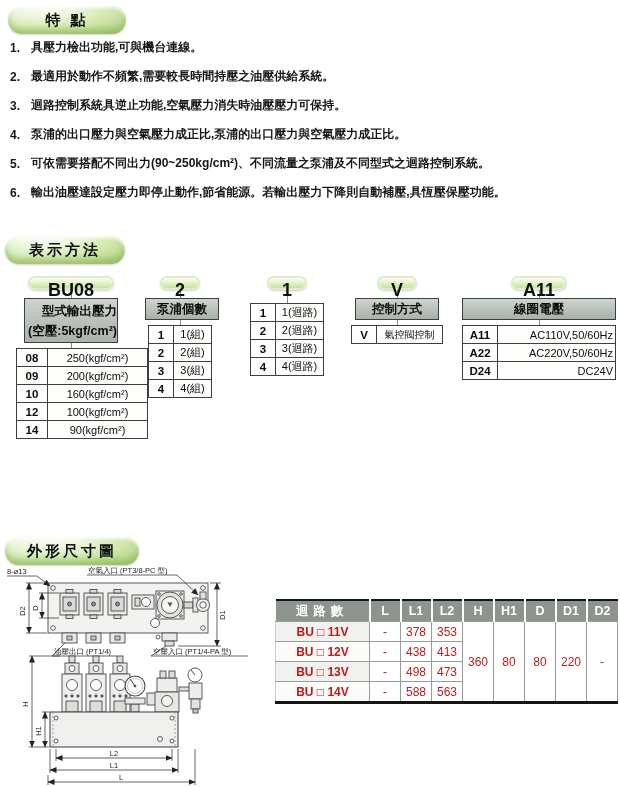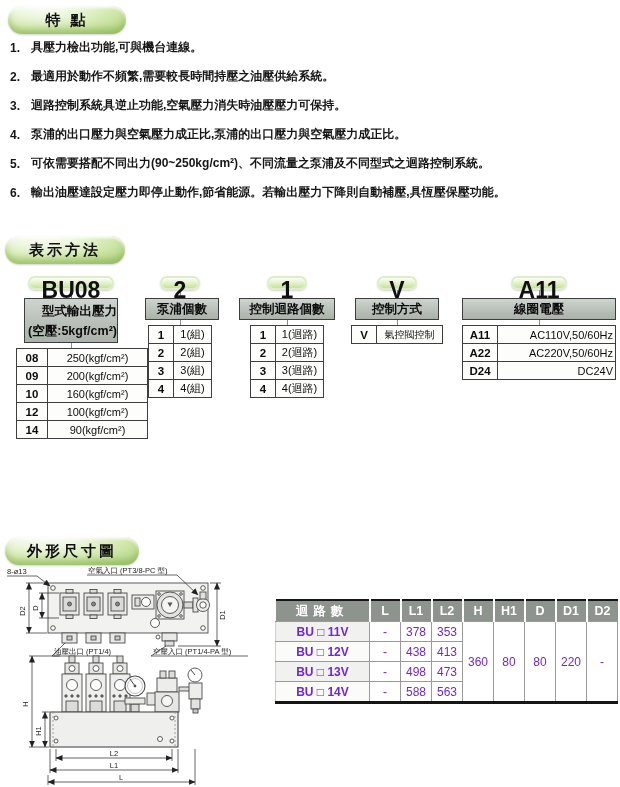--- a/index.html
+++ b/index.html
@@ -19,21 +19,21 @@
   .pill-features{left:8px;top:6px;width:118px;}
   .pill-designation{left:5px;top:236px;width:120px;}
   .pill-outline{left:5px;top:537px;width:134px;}
   
   .features{position:absolute;left:10px;top:33px;width:604px;}
   .feat-item{display:flex;align-items:center;height:29px;font-size:12px;font-weight:bold;color:#161616;white-space:nowrap;}
   .feat-num{width:21px;flex:none;}
   
   .seg{position:absolute;top:276px;text-align:center;}
   .code-badge{
-    margin:0 auto;height:14px;line-height:24px;font-weight:bold;font-size:23px;color:#101010;
+    margin:0 auto;height:14px;line-height:24px;font-weight:bold;font-size:18px;color:#101010;
     border-radius:7px;box-sizing:border-box;
     background:linear-gradient(180deg,#fafdf4 0%,#e4f1ca 50%,#c6e29c 100%);
     border:2px solid #ddeec6;
     box-shadow:0 1px 2px rgba(0,0,0,.18), inset 0 1px 1px #fff;
   }
   .conn{width:1px;background:#8a8a8a;margin:0 auto;}
   .c1{height:8px;}
   .c2{height:5px;}
   .ghead{
     margin:0 auto;box-sizing:border-box;
@@ -63,21 +63,21 @@
     position:absolute;left:275px;top:599px;border-collapse:collapse;table-layout:fixed;
     border-top:2px solid #151515;border-bottom:3px solid #151515;
   }
   .dimtable th{
     background:#8d938d;color:#ffffff;font-size:12.5px;font-weight:bold;height:20px;
     border-left:2px solid #ffffff;padding:0;
   }
   .dimtable th:first-child{border-left:none;letter-spacing:5px;}
   .dimtable td{
     border:1px solid #9a9a9a;height:19px;text-align:center;font-size:12px;
-    background:#ffffff;padding:0;color:#6d28d9;
+    background:#ffffff;padding:0;color:#b91c1c;
   }
   .dimtable td.model{font-weight:bold;border-left:1px solid #cccccc;background:#fbfbf9;}
   .dimtable tr:nth-child(2) td.model,
   .dimtable tr:nth-child(4) td.model{background:#f1f1ef;}
   .dimtable td.merged{background:#ffffff;font-size:12px;}
 </style>
 </head>
 <body>
 
 <div class="pill pill-features">特 點</div>
@@ -170,23 +170,20 @@
           <td class="code">4</td>
           <td class="val">4(組)</td>
         </tr>
   </tbody>
     </table>
 </div>
 
 <div class="seg seg3">
   <div class="code-badge">1</div>
   <div class="conn c1"></div>
-  <div class="ghead gh1">
-      <div>控制迴路個數</div>
-    </div>
   <div class="conn c2"></div>
   <table class="stable">
     <tbody>
         <tr>
           <td class="code">1</td>
           <td class="val">1(迴路)</td>
         </tr>
     <tr>
           <td class="code">2</td>
           <td class="val">2(迴路)</td>

